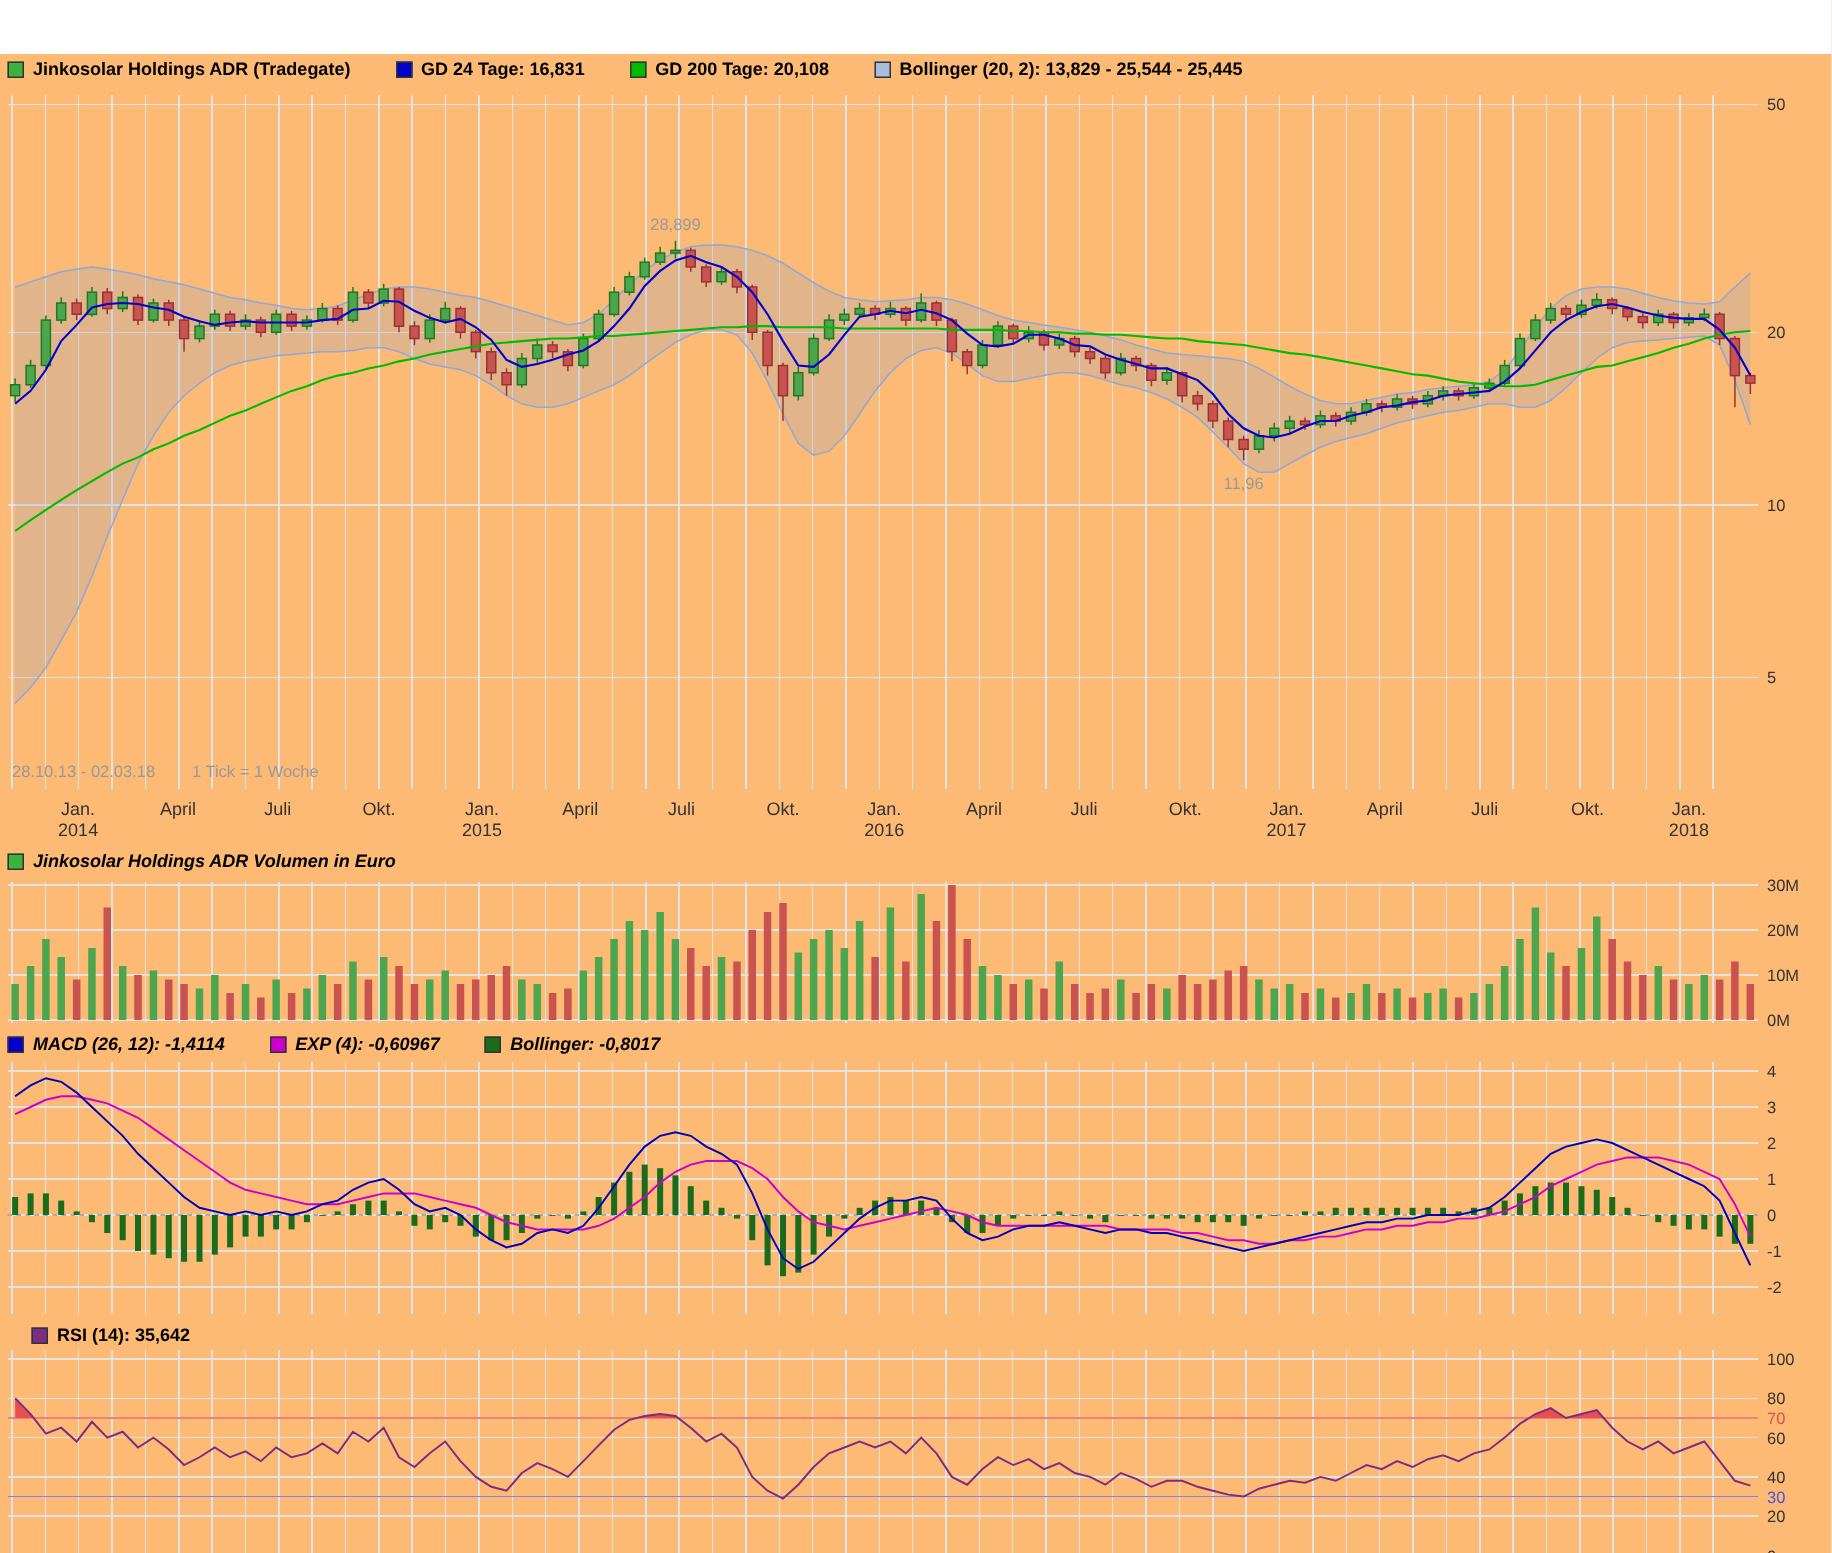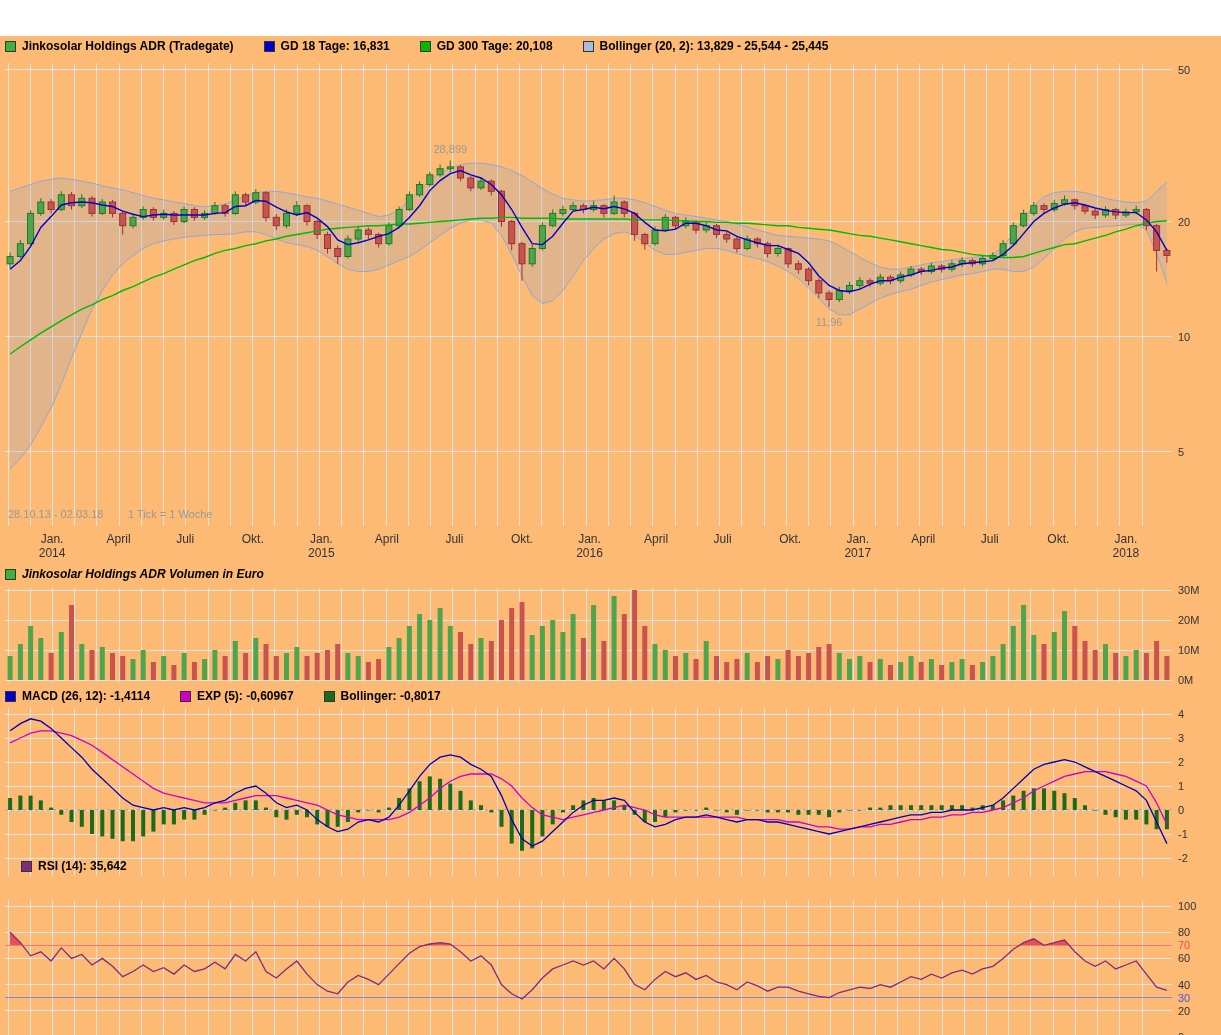--- a/index.html
+++ b/index.html
@@ -9,40 +9,40 @@
           font:bold 12px "Liberation Sans",sans-serif;color:#000;height:16px;white-space:nowrap;}
   .li{display:flex;align-items:center;}
   .sw{display:inline-block;width:9px;height:9px;border:1px solid #333;margin-right:6px;flex:0 0 auto;}
   svg{position:absolute;left:0;display:block;}
   #price-svg{top:20px;}
   #volume-svg{top:548px;}
   #macd-svg{top:672px;}
   #rsi-svg{top:864px;}
   #legend-price{top:2px;}
   #legend-volume{top:530px;font-style:italic;}
-  #legend-macd{top:652px;}
-  #legend-rsi{top:822px;padding-left:16px;}
+  #legend-macd{top:652px;font-style:italic;}
+  #legend-rsi{top:846px;padding-left:16px;}
 </style>
 </head>
 <body>
 
 <div id="page">
 
   <div class="legend" id="legend-price">
     <span class="li">
       <span class="sw" style="background: rgb(60, 179, 60);"></span>
       <span>Jinkosolar Holdings ADR (Tradegate)</span>
     </span>
     <span class="li">
       <span class="sw" style="background: rgb(0, 0, 204);"></span>
-      <span>GD 18 Tage: 16,831</span>
+      <span>GD 24 Tage: 16,831</span>
     </span>
     <span class="li">
       <span class="sw" style="background: rgb(0, 187, 0);"></span>
-      <span>GD 300 Tage: 20,108</span>
+      <span>GD 200 Tage: 20,108</span>
     </span>
     <span class="li">
       <span class="sw" style="background: rgb(170, 187, 221);"></span>
       <span>Bollinger (20, 2): 13,829 - 25,544 - 25,445</span>
     </span>
   </div>
 
   <svg id="price-svg" width="1221" height="508">
       <line x1="8.0" x2="8.0" y1="7" y2="470" stroke="#e3e3e3" stroke-width="1" shape-rendering="crispEdges"></line>
       <line x1="30.2" x2="30.2" y1="7" y2="470" stroke="#e3e3e3" stroke-width="1" shape-rendering="crispEdges"></line>
@@ -551,21 +551,21 @@
       <rect x="1164.4" y="72.0" width="5" height="24.0" fill="#c9534f"></rect>
     </svg>
 
   <div class="legend" id="legend-macd">
     <span class="li">
       <span class="sw" style="background: rgb(0, 0, 204);"></span>
       <span>MACD (26, 12): -1,4114</span>
     </span>
     <span class="li">
       <span class="sw" style="background: rgb(204, 0, 204);"></span>
-      <span>EXP (5): -0,60967</span>
+      <span>EXP (4): -0,60967</span>
     </span>
     <span class="li">
       <span class="sw" style="background: rgb(26, 107, 26);"></span>
       <span>Bollinger: -0,8017</span>
     </span>
   </div>
 
   <svg id="macd-svg" width="1221" height="172">
       <line x1="8.0" x2="8.0" y1="0" y2="168" stroke="#e3e3e3" stroke-width="1" shape-rendering="crispEdges"></line>
       <line x1="30.2" x2="30.2" y1="0" y2="168" stroke="#e3e3e3" stroke-width="1" shape-rendering="crispEdges"></line>

